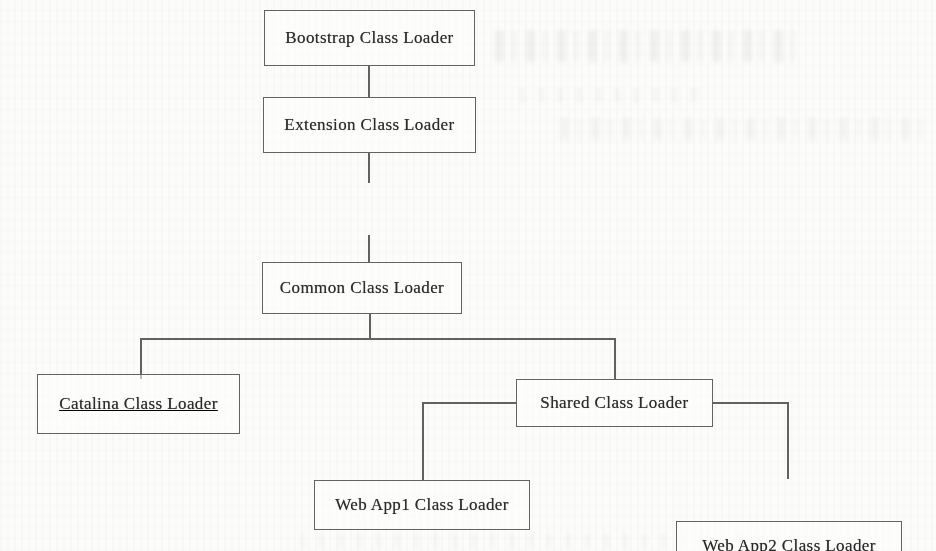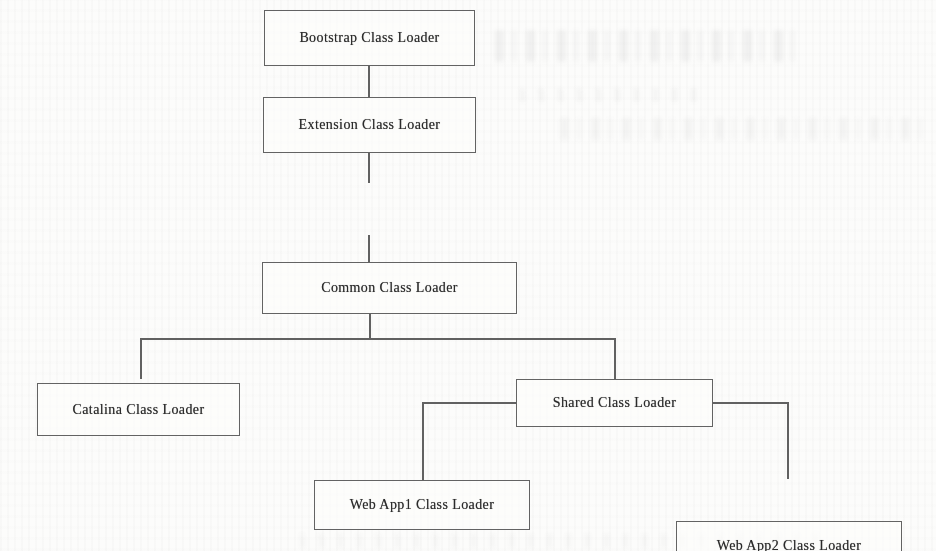--- a/index.html
+++ b/index.html
@@ -28,21 +28,21 @@
     position: absolute;
     border: 1.6px solid #636363;
     background: rgba(253,253,252,0.6);
     display: flex;
     align-items: center;
     justify-content: center;
     box-sizing: border-box;
     z-index: 3;
   }
   .node .label {
-    font-size: 14px;
+    font-size: 17px;
     color: #2b2b2b;
     letter-spacing: 0.4px;
     text-shadow: 0 0 0.7px rgba(40,40,40,0.6);
     white-space: nowrap;
   }
 
   .edge {
     position: absolute;
     background: #616161;
     z-index: 2;
@@ -83,25 +83,25 @@
 
   <div class="node" style="left:264px; top:10px; width:211px; height:56px;">
     <span class="label">Bootstrap Class Loader</span>
   </div>
 
   <div class="node" style="left:263px; top:97px; width:213px; height:56px;justify-content:center;">
     <span class="label">Extension Class Loader</span>
   </div>
 
 
-  <div class="node" style="left:262px; top:262px; width:255px; height:52px;text-align:center;">
+  <div class="node" style="left:262px; top:262px; width:200px; height:52px;text-align:center;">
     <span class="label">Common Class Loader</span>
   </div>
 
-  <div class="node" style="left:37px; top:383px; width:203px; height:53px;">
+  <div class="node" style="left:37px; top:374px; width:203px; height:60px;text-decoration:underline;">
     <span class="label">Catalina Class Loader</span>
   </div>
 
   <div class="node" style="left:516px; top:379px; width:197px; height:48px;">
     <span class="label">Shared Class Loader</span>
   </div>
 
   <div class="node" style="left:314px; top:480px; width:216px; height:50px;">
     <span class="label">Web App1 Class Loader</span>
   </div>

